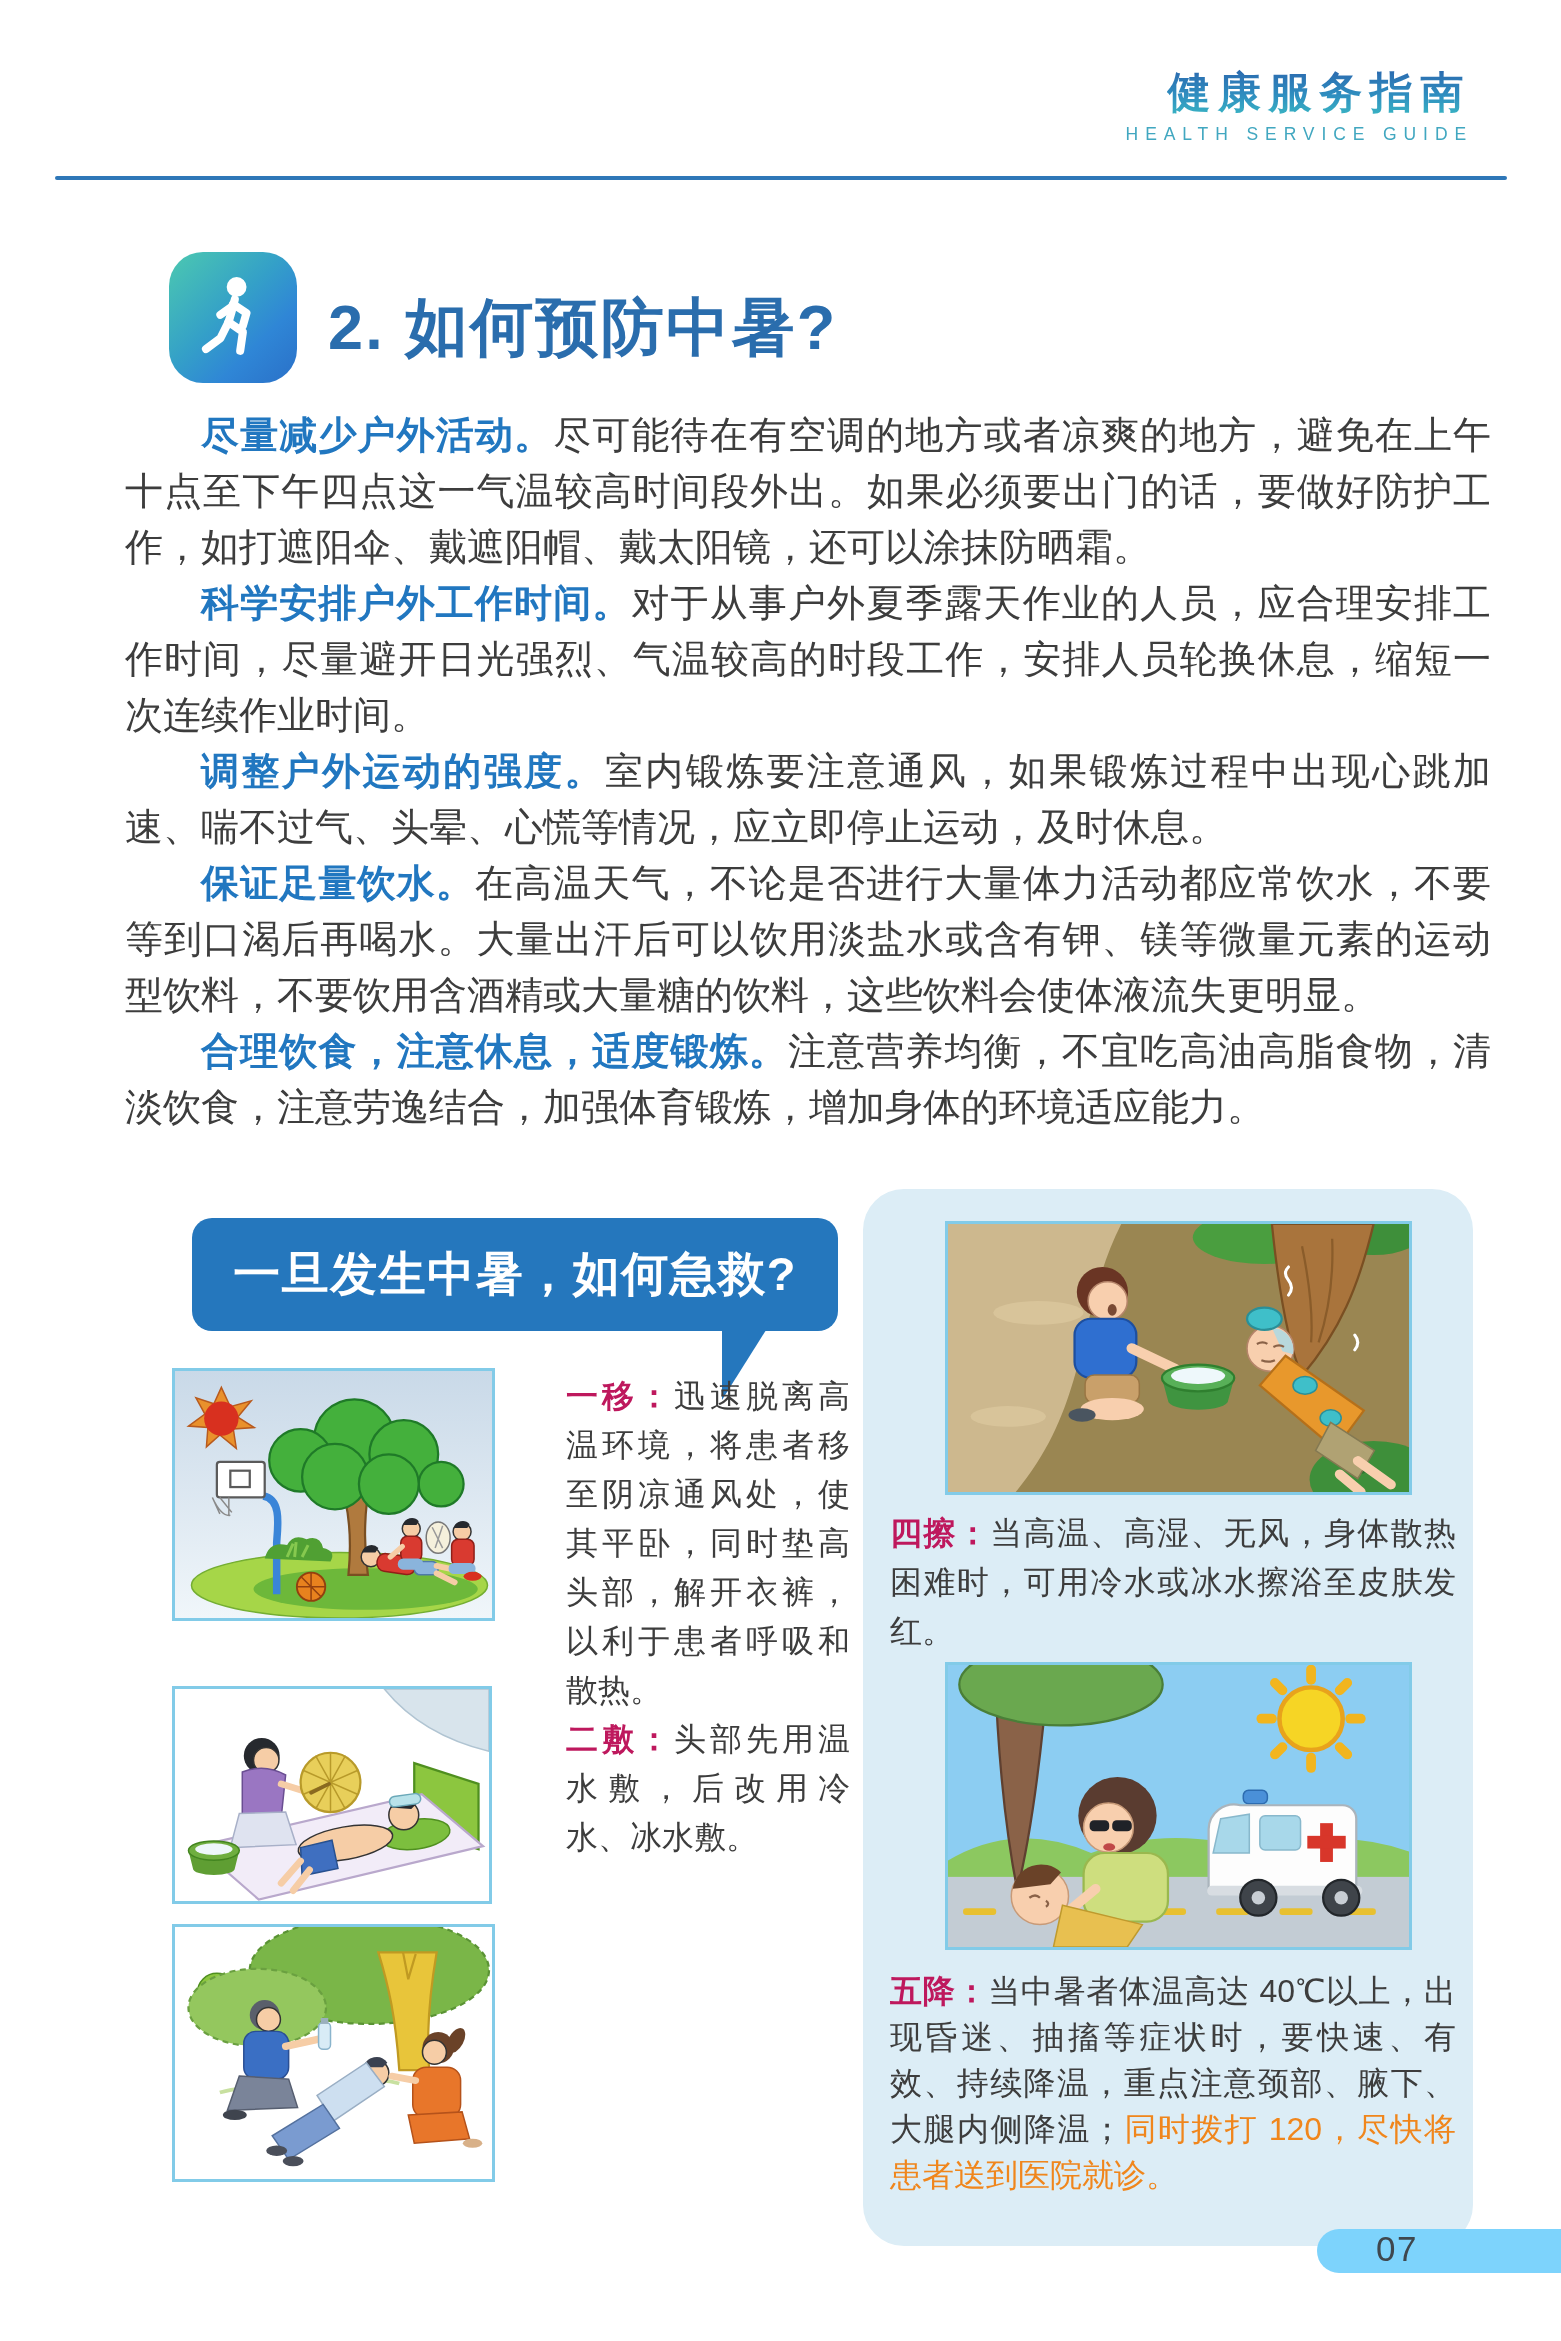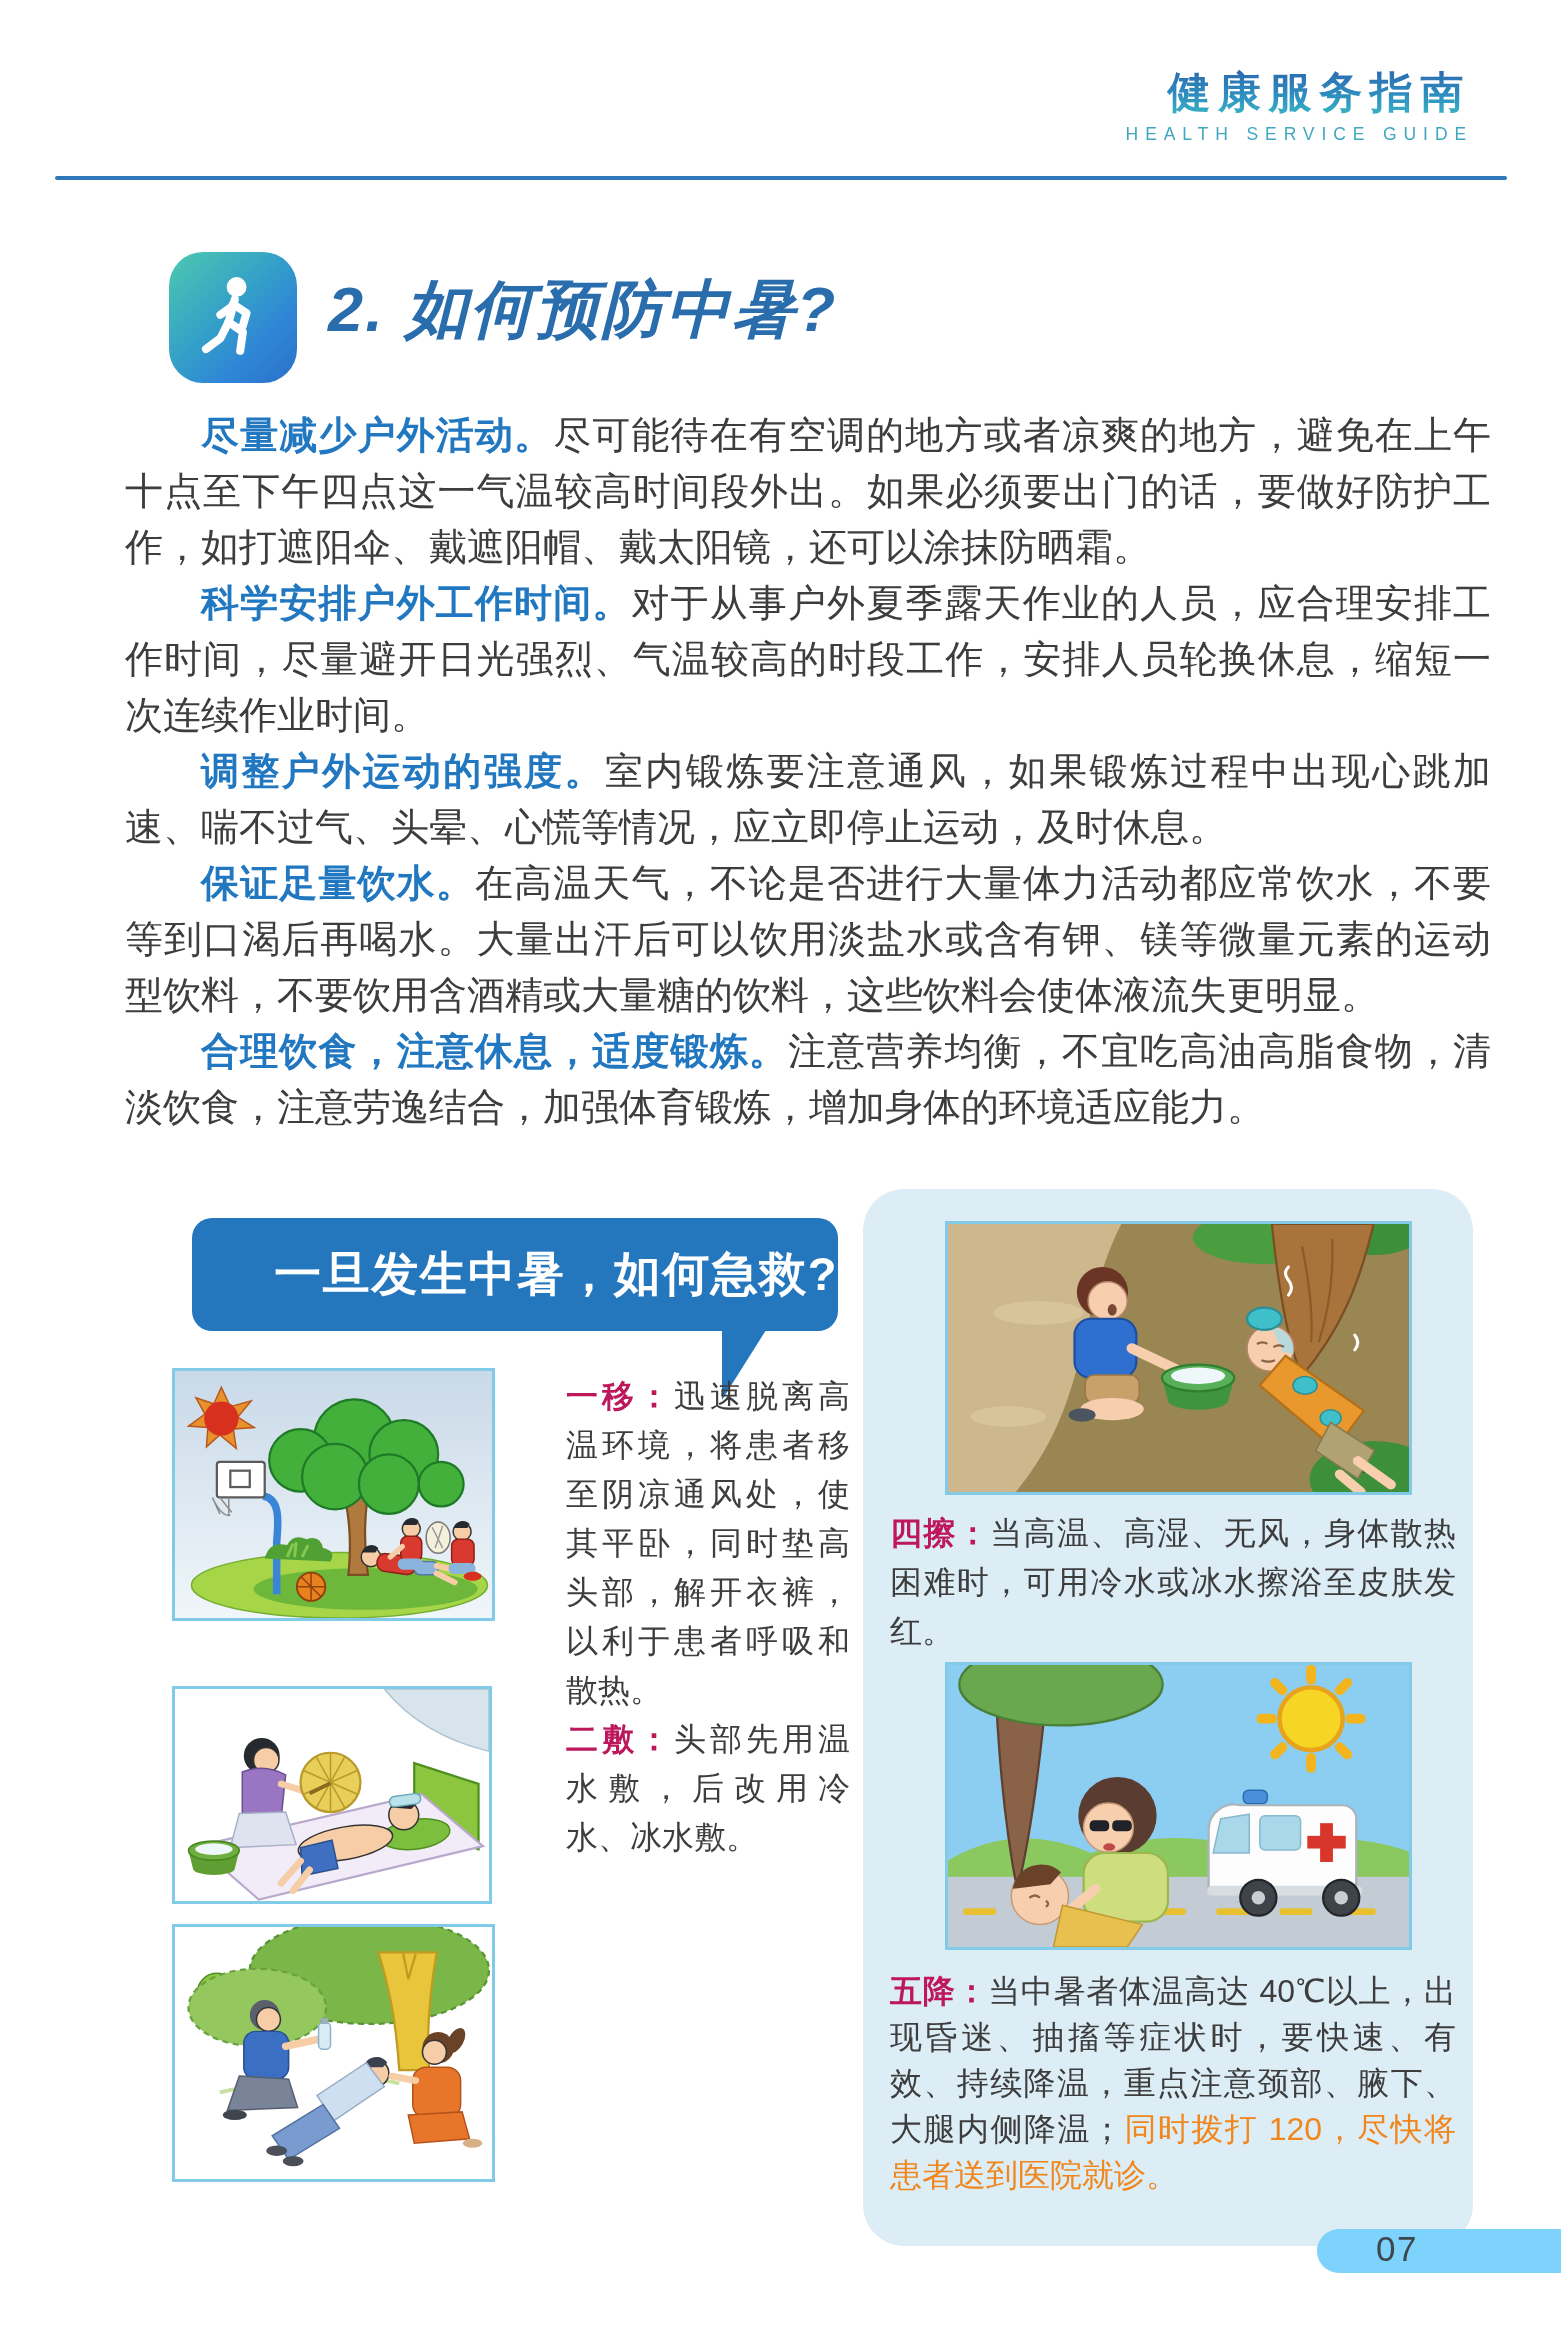--- a/index.html
+++ b/index.html
@@ -18,35 +18,35 @@
     color:#41a7c0;letter-spacing:6.9px;
   }
   .divider{position:absolute;top:176px;left:55px;width:1452px;height:3.8px;background:#2e77b8;border-radius:2.3px;}
   
   .title-icon{
     position:absolute;left:169px;top:252px;width:128px;height:131px;border-radius:34px;
     background:linear-gradient(135deg,#4cc9b0 0%,#34a0c8 45%,#2f86d6 70%,#2a70c8 100%);
     display:flex;align-items:center;justify-content:center;
   }
   .page-title{
-    position:absolute;left:328px;top:267px;margin:0;font-size:63px;font-weight:bold;
-    color:#2a6dad;letter-spacing:2.3px;white-space:nowrap;font-style:italic;
+    position:absolute;left:328px;top:285px;margin:0;font-size:63px;font-weight:bold;
+    color:#2a6dad;letter-spacing:2.3px;white-space:nowrap;
   }
   
   .body-text{
     position:absolute;left:99px;top:407px;width:1366px;
     font-size:38px;line-height:56px;text-align:justify;color:#3d3d3d;margin-left:26px;
   }
   .para{margin:0;text-indent:2em;}
   .lead{color:#2177c0;font-weight:bold;}
   
   .banner{
     position:absolute;left:192px;top:1218px;width:646px;height:113px;background:#2577bd;
     border-radius:20px;color:#ffffff;font-size:47px;font-weight:bold;letter-spacing:1.5px;
-    display:flex;align-items:center;justify-content:flex-end;
+    display:flex;align-items:center;justify-content:center;
   }
   .banner::after{
     content:"";position:absolute;right:70px;bottom:-69px;width:0;height:0;
     border-top:73px solid #2577bd;border-right:46px solid transparent;
   }
   .illus{position:absolute;border:3.8px solid #82cbe8;box-sizing:border-box;background:#fff;overflow:hidden;}
   .illus svg{display:block;width:100%;height:100%;}
   .img1{left:172px;top:1368px;width:323px;height:253px;}
   .img2{left:172px;top:1686px;width:320px;height:218px;}
   .img3{left:172px;top:1924px;width:323px;height:258px;}

